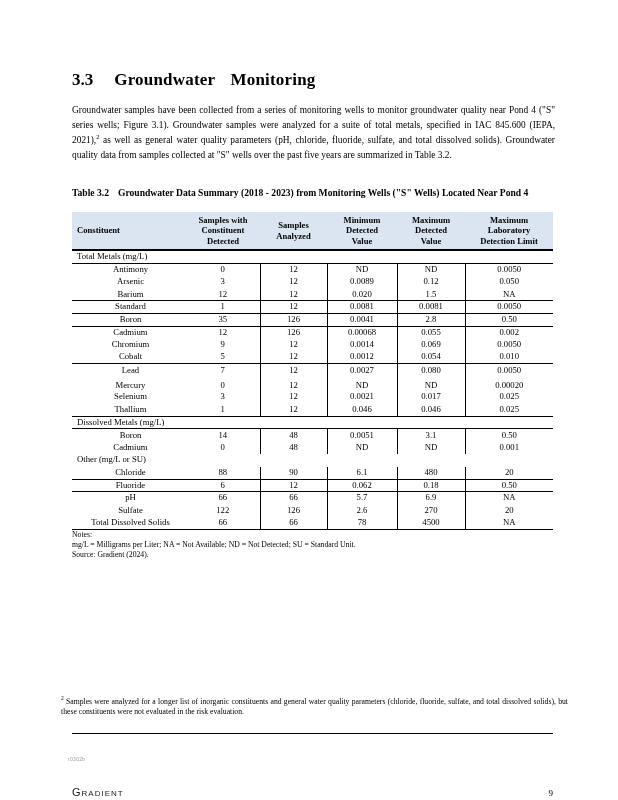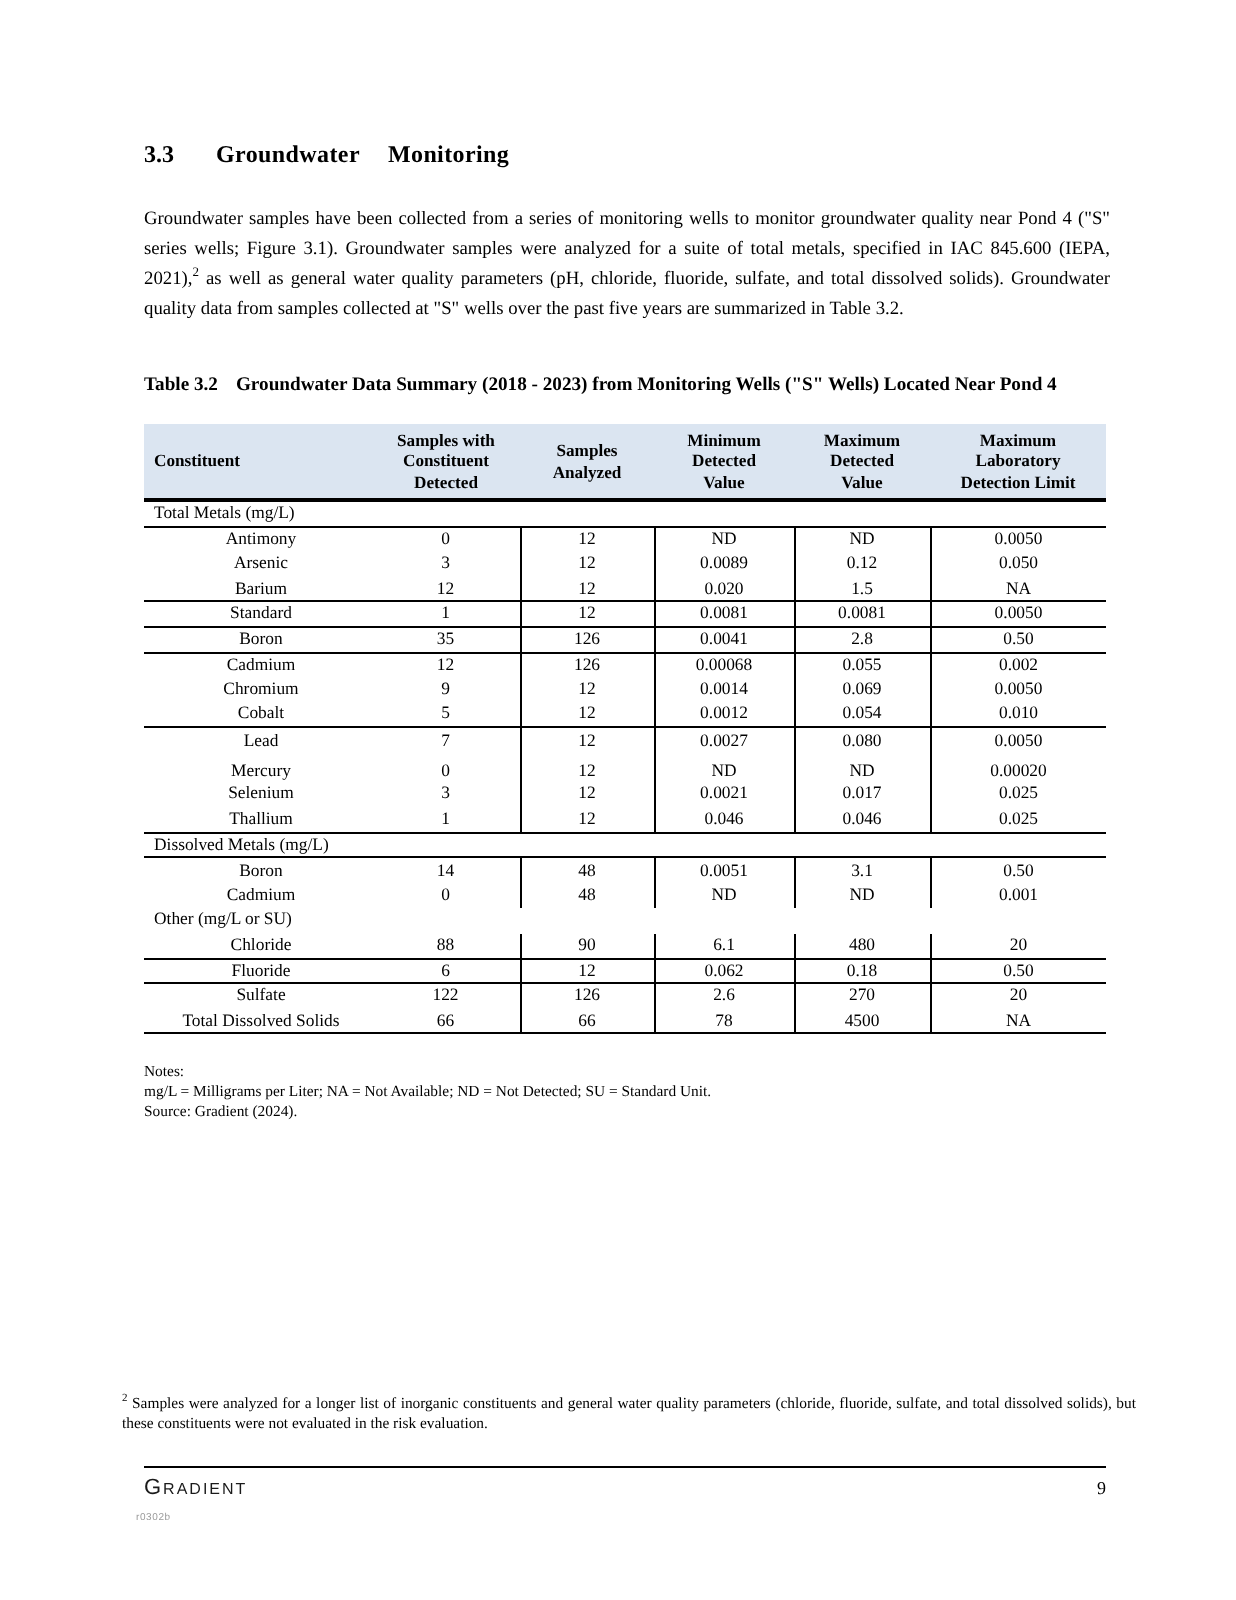--- a/index.html
+++ b/index.html
@@ -11,21 +11,21 @@
     background: #ffffff;
     font-family: "Liberation Serif", serif;
     color: #000000;
     overflow: hidden;
   }
 
   
   .heading {
     position: absolute;
     top: 70px; left: 72px;
-    font-size: 12px;
+    font-size: 17px;
     font-weight: bold;
   }
   .heading .num { display: inline-block; margin-right: 21px; }
   .heading .ttl { word-spacing: 11px; letter-spacing: 0.2px; }
 
   
   .body-text {
     position: absolute;
     top: 103px; left: 72px; width: 483px;
     font-size: 9.4px;
@@ -84,21 +84,21 @@
   table.gw tbody tr.line-below td { border-bottom: 1px solid var(--line, #000); }
   table.gw tbody tr.gap-above td { padding-top: 5px; }
   table.gw tbody td.section-cell {
     font-weight: normal;
     text-align: left;
     padding-left: 5px;
   }
 
   
   .notes {
-    margin-top: 14px;
+    margin-top: 0;
     font-size: 7.7px;
     line-height: 9.9px;
   }
 
   
   .footnote {
     position: absolute;
     top: 697px; left: 61px; width: 507px;
     font-size: 7.7px;
     line-height: 9.9px;
@@ -116,20 +116,21 @@
     align-items: baseline;
     padding-top: 4px;
   }
   .footer .brand {
     font-family: "Liberation Sans", sans-serif;
     font-variant: small-caps;
     text-transform: capitalize;
     font-size: 11px;
     letter-spacing: 1px;
     color: #1a1a1a;
+    margin-top: 48px;
   }
   .footer .pageno { font-size: 9px; }
 
   .doc-id {
     position: absolute;
     top: 756px; left: 68px;
     font-family: "Liberation Sans", sans-serif;
     font-size: 5px;
     color: var(--docid, #9b9b9b);
     letter-spacing: 0.3px;
@@ -311,20 +312,28 @@
           </tr>
           <tr class="line-below">
             <td class="c0">Fluoride</td>
             <td class="c1">6</td>
             <td class="c2">12</td>
             <td class="c3">0.062</td>
             <td class="c4">0.18</td>
             <td class="c5">0.50</td>
           </tr>
           <tr>
+            <td class="c0">pH</td>
+            <td class="c1">66</td>
+            <td class="c2">66</td>
+            <td class="c3">5.7</td>
+            <td class="c4">6.9</td>
+            <td class="c5">NA</td>
+          </tr>
+          <tr>
             <td class="c0">Sulfate</td>
             <td class="c1">122</td>
             <td class="c2">126</td>
             <td class="c3">2.6</td>
             <td class="c4">270</td>
             <td class="c5">20</td>
           </tr>
           <tr class="line-below">
             <td class="c0">Total Dissolved Solids</td>
             <td class="c1">66</td>

